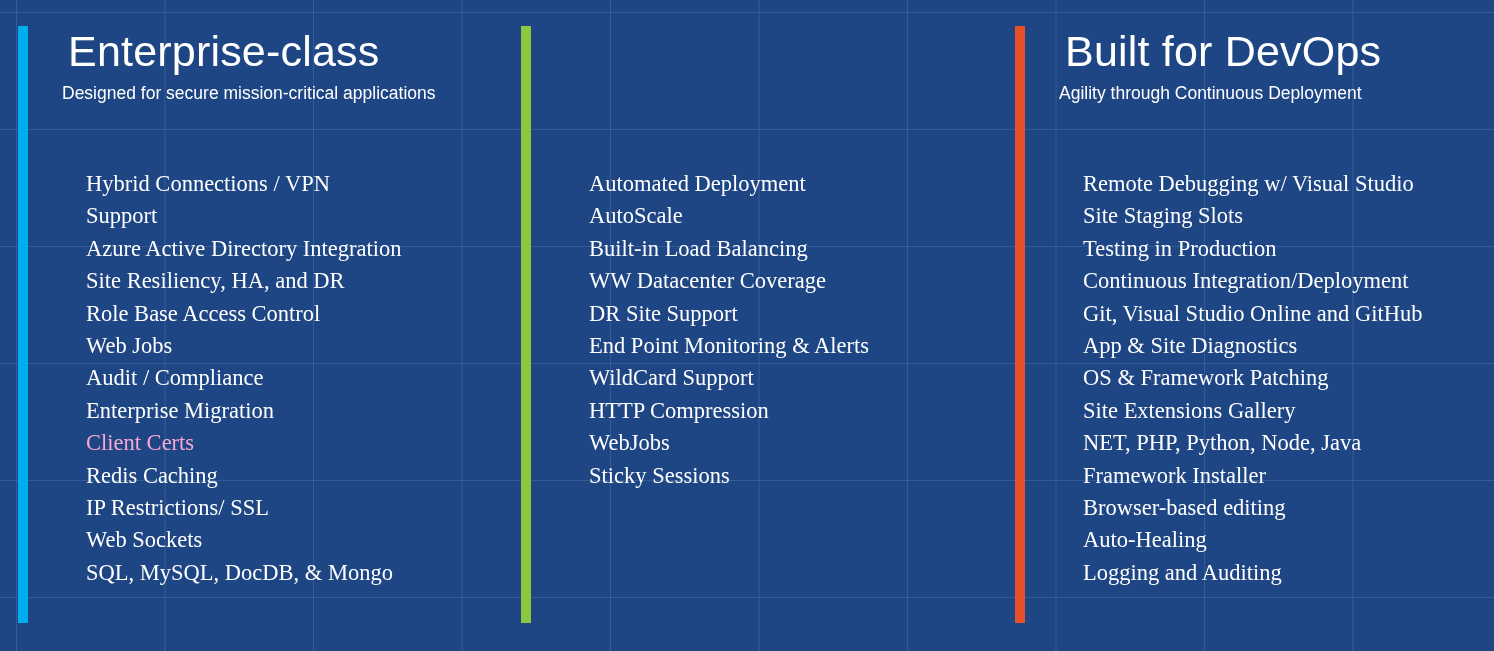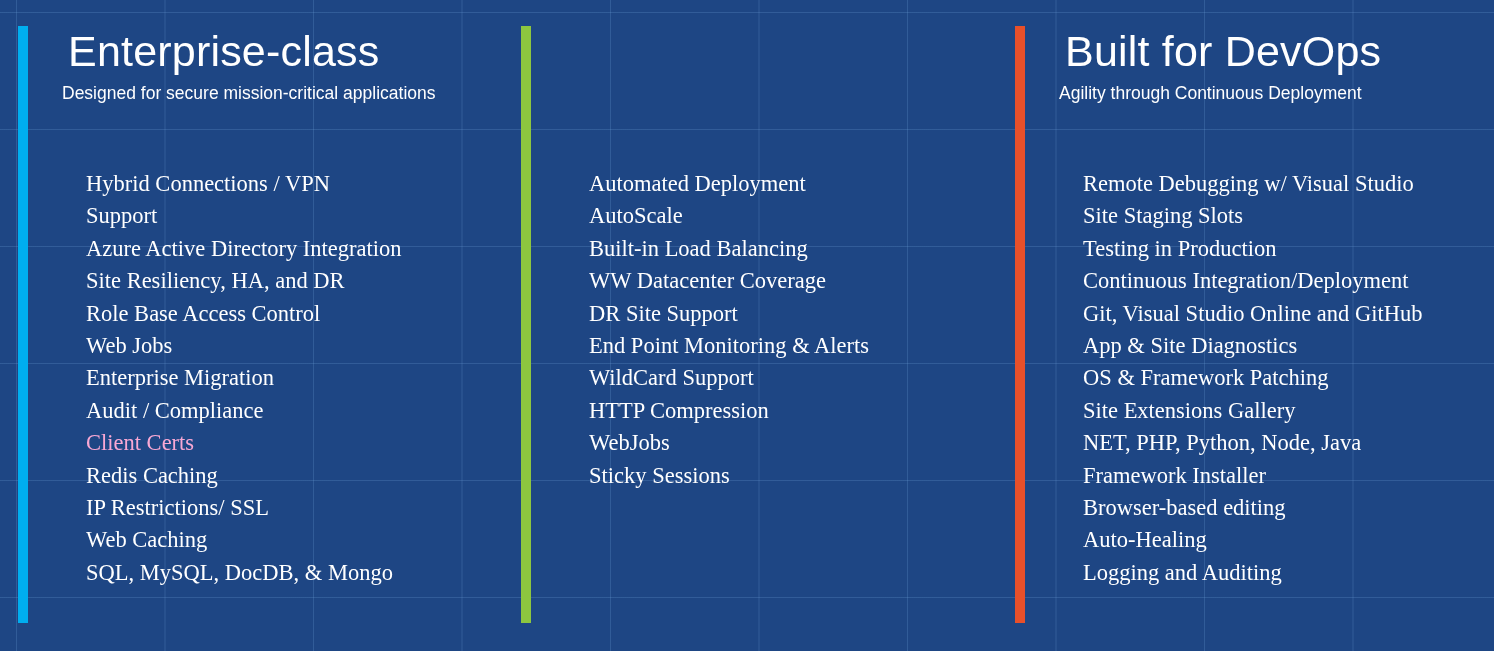--- a/index.html
+++ b/index.html
@@ -118,26 +118,26 @@
         <div class="col-title" style="color: rgb(255, 255, 255);">Enterprise-class</div>
         <div class="col-sub" style="color: rgb(255, 255, 255);">Designed for secure mission-critical applications</div>
       </div>
       <ul class="col-list">
         <li style="color: rgb(255, 255, 255);">Hybrid Connections / VPN</li>
         <li style="color: rgb(255, 255, 255);">Support</li>
         <li style="color: rgb(255, 255, 255);">Azure Active Directory Integration</li>
         <li style="color: rgb(255, 255, 255);">Site Resiliency, HA, and DR</li>
         <li style="color: rgb(255, 255, 255);">Role Base Access Control</li>
         <li style="color: rgb(255, 255, 255);">Web Jobs</li>
+        <li style="color: rgb(255, 255, 255);">Audit / Compliance</li>
         <li style="color: rgb(255, 255, 255);">Enterprise Migration</li>
-        <li style="color: rgb(255, 255, 255);">Audit / Compliance</li>
         <li style="color: #f9a8d4;">Client Certs</li>
         <li style="color: rgb(255, 255, 255);">Redis Caching</li>
         <li style="color: rgb(255, 255, 255);">IP Restrictions/ SSL</li>
-        <li style="color: rgb(255, 255, 255);">Web Caching</li>
+        <li style="color: rgb(255, 255, 255);">Web Sockets</li>
         <li style="color: rgb(255, 255, 255);">SQL, MySQL, DocDB, &amp; Mongo</li>
       </ul>
     </div>
 
     <div class="col col-1">
       <div class="accent" style="background-color: rgb(141, 198, 63);"></div>
       <ul class="col-list">
         <li style="color: rgb(255, 255, 255);">Automated Deployment</li>
         <li style="color: rgb(255, 255, 255);">AutoScale</li>
         <li style="color: rgb(255, 255, 255);">Built-in Load Balancing</li>

